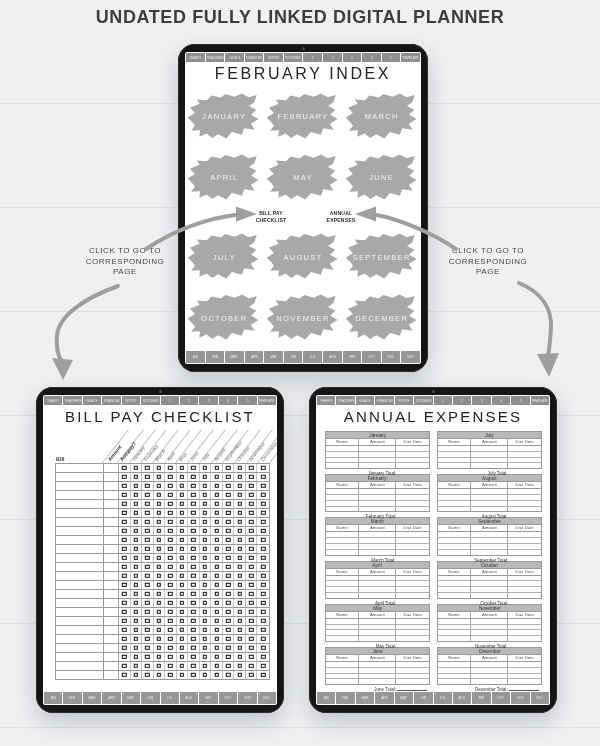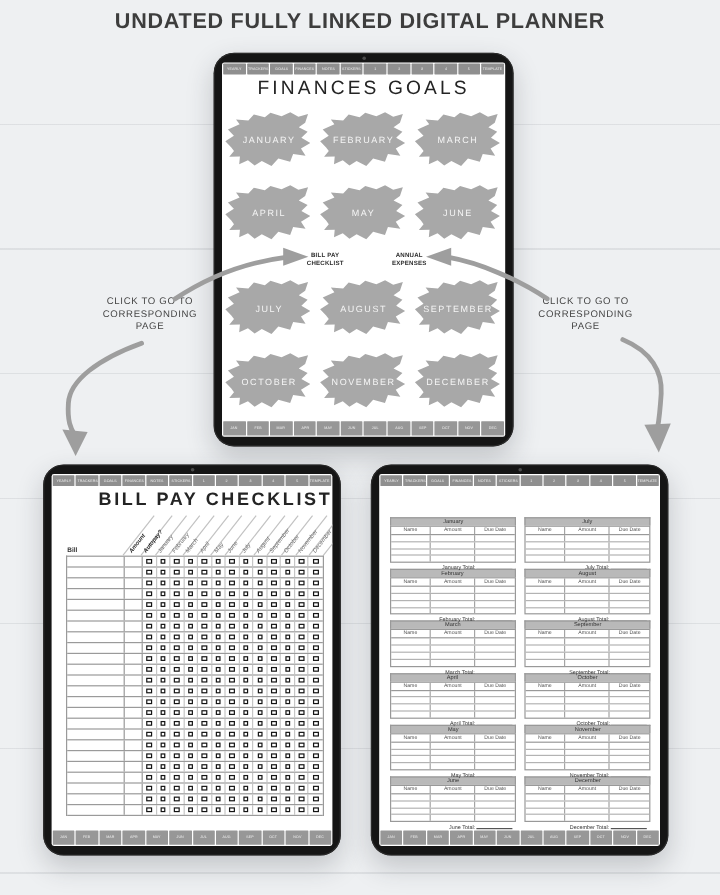--- a/index.html
+++ b/index.html
@@ -43,21 +43,21 @@
   .brush{position:absolute;inset:0;width:100%;height:100%;color:var(--brush);transform:rotate(-6deg)}
   .brush-label{position:absolute;inset:0;display:flex;align-items:center;justify-content:center;
                font-size:7.5px;letter-spacing:1.3px;color:#f5f5f5}
   .linkrow{grid-column:1/-1;position:relative;width:100%;height:18px}
   .linklabel{position:absolute;top:1px;transform:translateX(-50%);text-align:center;
              font-size:6px;font-weight:bold;color:#2e2e2e;letter-spacing:.2px;line-height:7px;white-space:nowrap}
   .linklabel span{display:block;transform:scale(.85)}
   .ll-billpay{left:36.5%}
   .ll-annual{left:66%}
   
-  .bp-title{position:absolute;top:13px;left:0;right:0;text-align:right;font-size:15px;font-weight:700;
+  .bp-title{position:absolute;top:13px;left:0;right:0;text-align:center;font-size:15px;font-weight:400;
             letter-spacing:2.2px;color:#242424}
   .bp-head{position:absolute;top:34px;left:12px;width:215px;height:34px}
   .bp-bill{position:absolute;left:1px;bottom:1px;font-size:6px;font-weight:bold;color:#333;transform:scale(.9);transform-origin:0 100%}
   .bp-dline{position:absolute;bottom:0;height:0;border-top:1px solid #c2c2c2;width:42px;
             transform:rotate(-52deg);transform-origin:0 100%}
   .bp-dlabel{position:absolute;bottom:1px;white-space:nowrap;font-size:6px;font-style:italic;color:#6b6b6b;
              transform:rotate(-52deg) scale(.82);transform-origin:0 100%}
   .bp-dlabel.b{font-weight:bold;color:#1f1f1f}
   .bp-table{position:absolute;top:68px;left:12px;width:215px;border:1px solid #9a9a9a;border-bottom:none;box-sizing:border-box}
   .bp-row{display:grid;grid-template-columns:48px 15px repeat(13,1fr);height:8px;border-bottom:1px solid #9a9a9a}
@@ -145,21 +145,21 @@
           <div class="tab">
             <span class="tab-t">4</span>
           </div>
           <div class="tab">
             <span class="tab-t">5</span>
           </div>
           <div class="tab">
             <span class="tab-t">TEMPLATE</span>
           </div>
         </div>
-      <div class="fi-title">FINANCES GOALS</div>
+      <div class="fi-title">FEBRUARY INDEX</div>
       <div class="brush-grid">
 
       <div class="brush-cell">
             <svg class="brush" viewBox="0 0 120 76">
               <use href="#brushShape"></use>
             </svg>
             <span class="brush-label">JANUARY</span>
           </div>
           <div class="brush-cell">
             <svg class="brush" viewBox="0 0 120 76">
@@ -1473,20 +1473,21 @@
           <div class="tab">
             <span class="tab-t">4</span>
           </div>
           <div class="tab">
             <span class="tab-t">5</span>
           </div>
           <div class="tab">
             <span class="tab-t">TEMPLATE</span>
           </div>
         </div>
+      <div class="ax-title">ANNUAL EXPENSES</div>
       <div class="ax-cols">
         <div class="ax-col">
             <div class="ax-block">
               <div class="ax-band">
                 <span>January</span>
               </div>
               <div class="ax-grid">
                 <div class="ax-hrow">
                   <div class="ax-hcell">
                     <span>Name</span>

